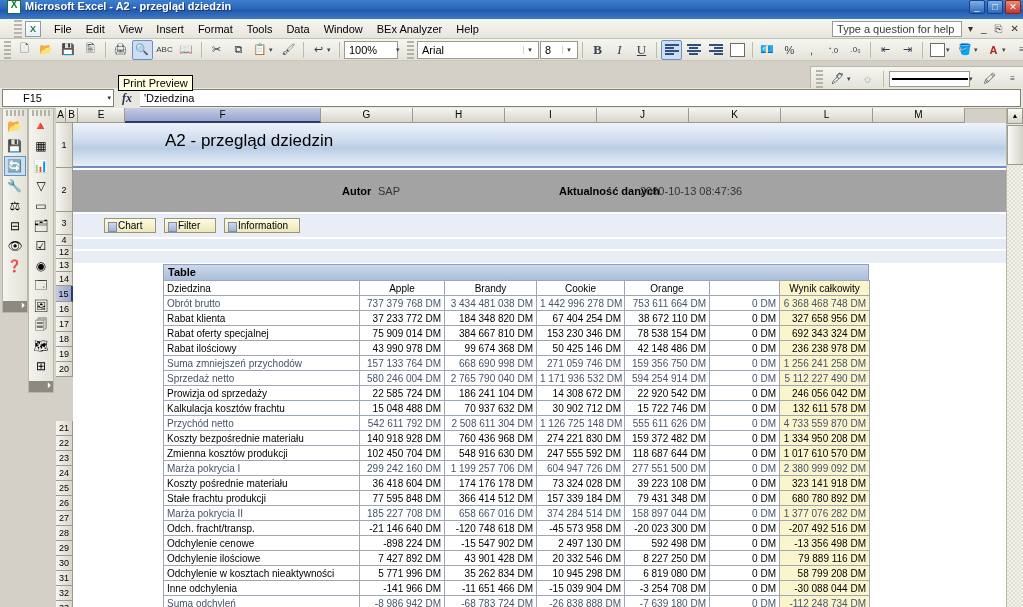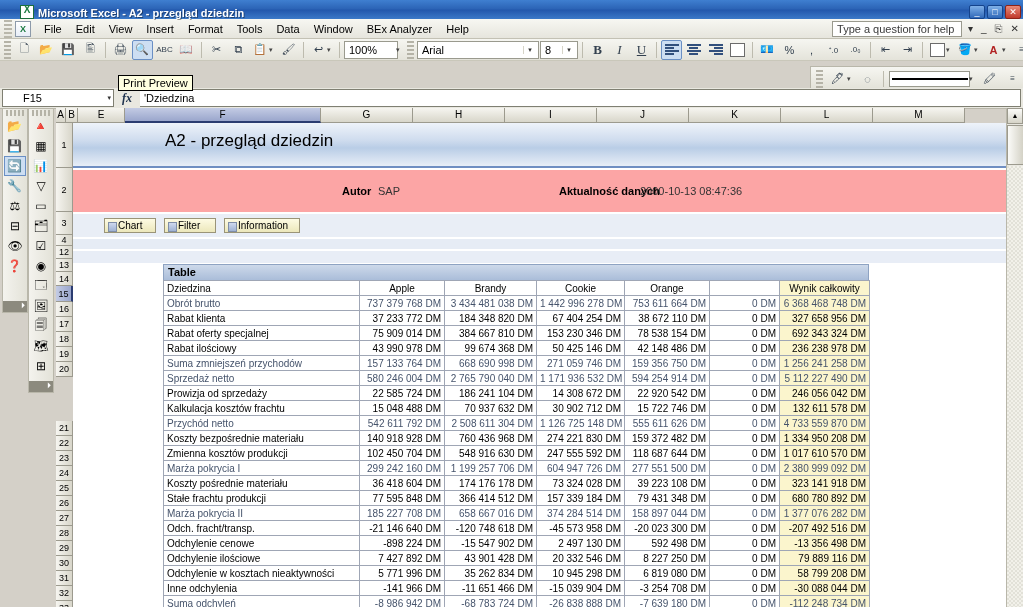--- a/index.html
+++ b/index.html
@@ -9,22 +9,22 @@
     overflow: hidden;
     font-family: "Liberation Sans", sans-serif;
     background: #d4d0c8;
   }
   #app { position: relative; width: 1023px; height: 607px; background: #d4d0c8; }
 
   
   .titlebar {
     height: 19px;
     background: linear-gradient(to bottom, #3f7fd0 0%, #2b63b5 48%, #2257ac 52%, #3b79c8 100%);
-    display: flex; align-items: flex-end;
-    padding: 0 2px 0 20px;
+    display: flex; align-items: flex-start;
+    padding: 0 2px 0 7px;
     color: #fff;
   }
   .titlebar .xl-icon {
     width: 14px; height: 14px; margin-right: 4px;
     background: #fff; border: 1px solid #1b6e3c;
     position: relative; flex: none;
   }
   .titlebar .xl-icon::after {
     content: "X"; position: absolute; left: 0; right: 0; top: -2px;
     font-size: 10px; font-weight: bold; color: #1b7a40; text-align: center;
@@ -41,21 +41,21 @@
     border: 1px solid #14438c; border-radius: 2px;
     color: #fff; font-size: 9px; line-height: 12px; text-align: center;
   }
   .win-btn.close { background: linear-gradient(to bottom,#e98b79,#c0392b); border-color:#8d2317; }
 
   
   .menubar {
     height: 20px; display: flex; align-items: center;
     background: linear-gradient(to bottom,#f7f7f2,#e6e5dd);
     border-bottom: 1px solid #c3c1b4;
-    padding-left: 4px;
+    padding-left: 14px;
   }
   .menu-grip { width: 8px; height: 18px; background:
       repeating-linear-gradient(to bottom, #b9b7ab 0 2px, transparent 2px 4px);
       margin-right: 3px; }
   .menu-appicon {
     width: 16px; height: 16px; margin-right: 6px; flex: none;
     background: linear-gradient(to bottom,#fff,#e8eef8);
     border: 1px solid #8d9aaa; position: relative;
   }
   .menu-appicon::after{ content:"X"; position:absolute; inset:0; font-size:9px;
@@ -200,21 +200,21 @@
   
   .rpt-title-row {
     position: absolute; left: 0; top: 0; width: 100%; height: 45px;
     background: linear-gradient(to bottom,#eef3fa 0%,#cfdcee 40%,#b9cde6 58%,#e8eef7 100%);
     border-bottom: 2px solid #6f8ec2;
   }
   .rpt-title {
     position: absolute; left: 92px; top: 8px;
     font-size: 17px; font-weight: normal; color: #000;
   }
-  .band { position: absolute; left: 0; width: 100%; background: #fca5a5; }
+  .band { position: absolute; left: 0; width: 100%; background: #a3a3a3; }
   .band.b2 { top: 47px; height: 42px; }
   .band.b3 { top: 91px; height: 23px; background: #e9eef6; }
   .band.b4 { top: 116px; height: 10px; background: #e6ecf5; }
   .band.b5 { top: 128px; height: 12px; background: #e8edf6; }
   .lbl-bold { font-size: 11px; font-weight: bold; color: #000; }
   .lbl-norm { font-size: 11px; color: #333; }
 
   .sapbtn {
     position: absolute; height: 15px;
     background: linear-gradient(to bottom,#fdfbe3,#ece7bb);

